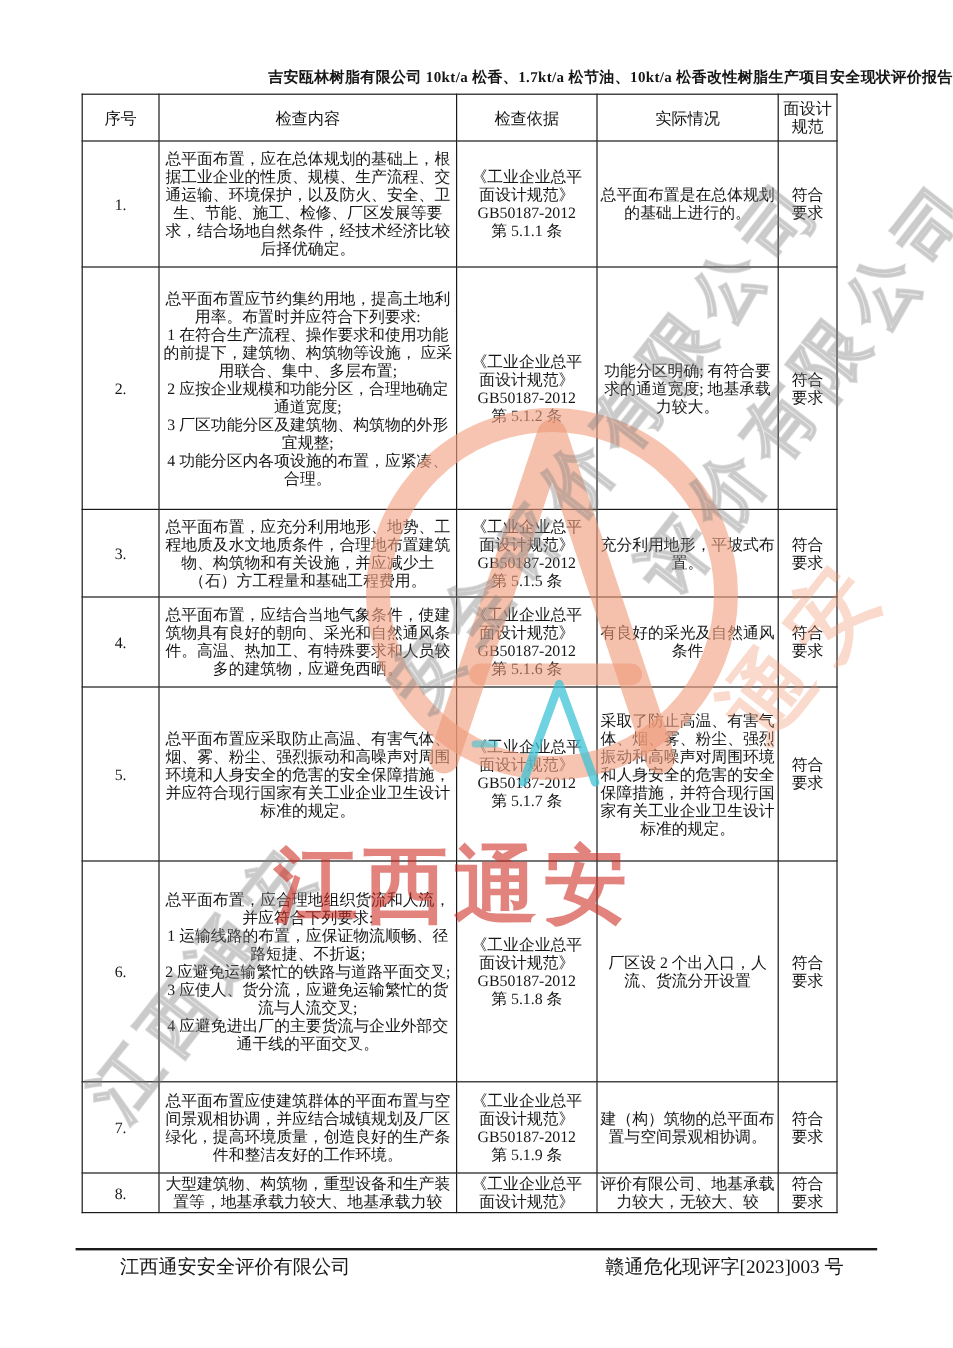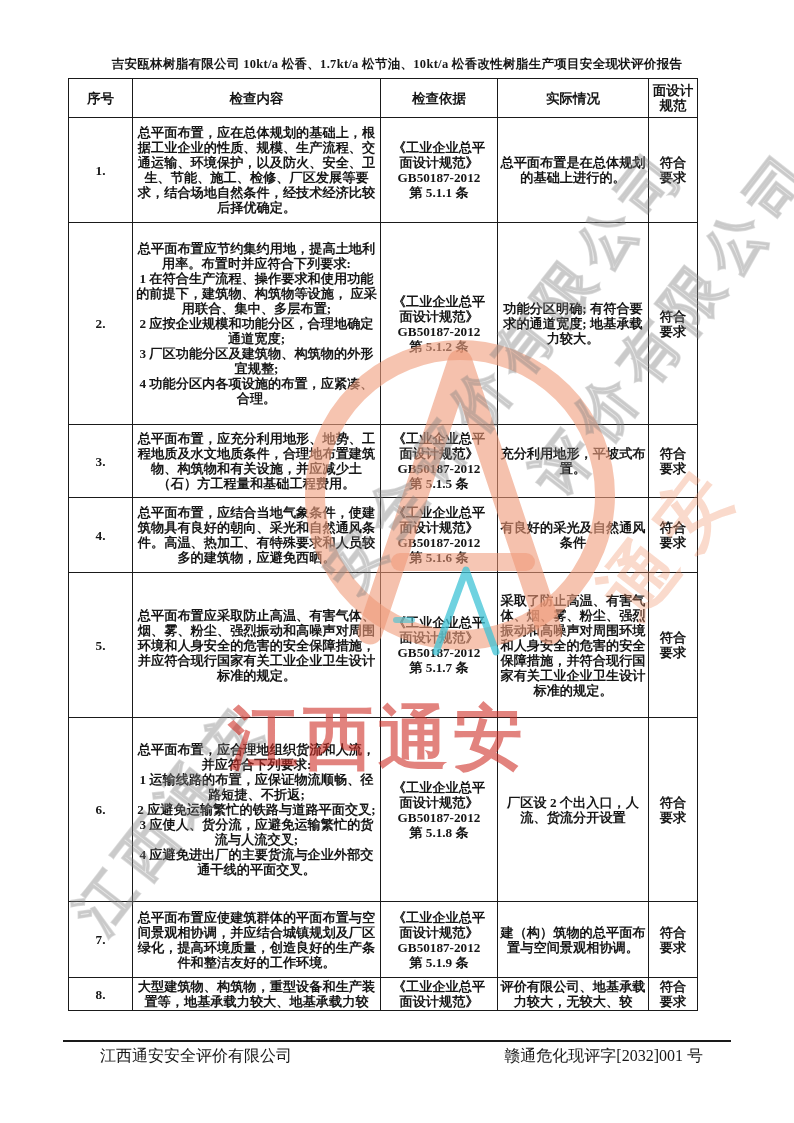--- a/index.html
+++ b/index.html
@@ -3,31 +3,31 @@
 <meta charset="utf-8">
 <style>
   html,body{margin:0;padding:0;}
   body{
     width:794px;height:1123px;position:relative;background:#ffffff;
     font-family:"Liberation Serif","DejaVu Serif",serif;color:#161616;
     overflow:hidden;
   }
   .page{position:absolute;inset:0;}
   .doc-title{
-    position:absolute;top:56px;left:0;width:794px;text-align:center;
+    position:absolute;top:56px;left:0;width:794px;text-align:right;
     font-size:12.5px;font-weight:bold;letter-spacing:0.3px;
   }
   table.inspection{
     position:absolute;left:68px;top:78px;width:629px;
     border-collapse:collapse;table-layout:fixed;
     border:1.6px solid #1a1a1a;
   }
   table.inspection th, table.inspection td{
     border:1px solid #1a1a1a;
-    font-size:13.2px;line-height:15px;font-weight:bold;
+    font-size:13.2px;line-height:15px;font-weight:normal;
     text-align:center;vertical-align:middle;
     padding:1px 2px;white-space:pre-wrap;
     overflow:hidden;
   }
   table.inspection th{font-size:13.5px;}
   tr.h-row{height:39px;}
   tr.r1{height:105px;} tr.r2{height:202px;} tr.r3{height:73px;}
   tr.r4{height:75px;}  tr.r5{height:145px;} tr.r6{height:184px;}
   tr.r7{height:76px;}  tr.r8{height:33px;}
   .page-number{
@@ -187,21 +187,21 @@
       <td>评价有限公司、地基承载力较大，无较大、较</td>
       <td>符合
 要求</td>
     </tr>
   </tbody>
     </table>
 
   <div class="footer-rule"></div>
   <div class="footer-bar">
     <span class="fl">江西通安安全评价有限公司</span>
-    <span class="fr">赣通危化现评字[2032]001 号</span>
+    <span class="fr">赣通危化现评字[2023]003 号</span>
   </div>
 
   <div class="wm-layer">
     <svg class="wm-logo" width="380" height="380" viewBox="0 0 380 380">
       <circle cx="160" cy="175" r="145" fill="none" stroke="rgba(240,160,128,0.62)" stroke-width="20"></circle>
       <path d="M 70 312 L 160 42 L 250 312" fill="none" stroke="rgba(238,152,118,0.60)" stroke-width="25" stroke-linecap="round" stroke-linejoin="round"></path>
       <path d="M 100 242 L 226 242" fill="none" stroke="rgba(238,152,118,0.55)" stroke-width="18" stroke-linecap="round"></path>
       <path d="M 136 332 L 166 250 L 196 332" fill="none" stroke="rgba(63,195,214,0.75)" stroke-width="7" stroke-linecap="round" stroke-linejoin="round"></path>
       <path d="M 96 300 L 112 300" fill="none" stroke="rgba(63,195,214,0.6)" stroke-width="6" stroke-linecap="round"></path>
     </svg>

